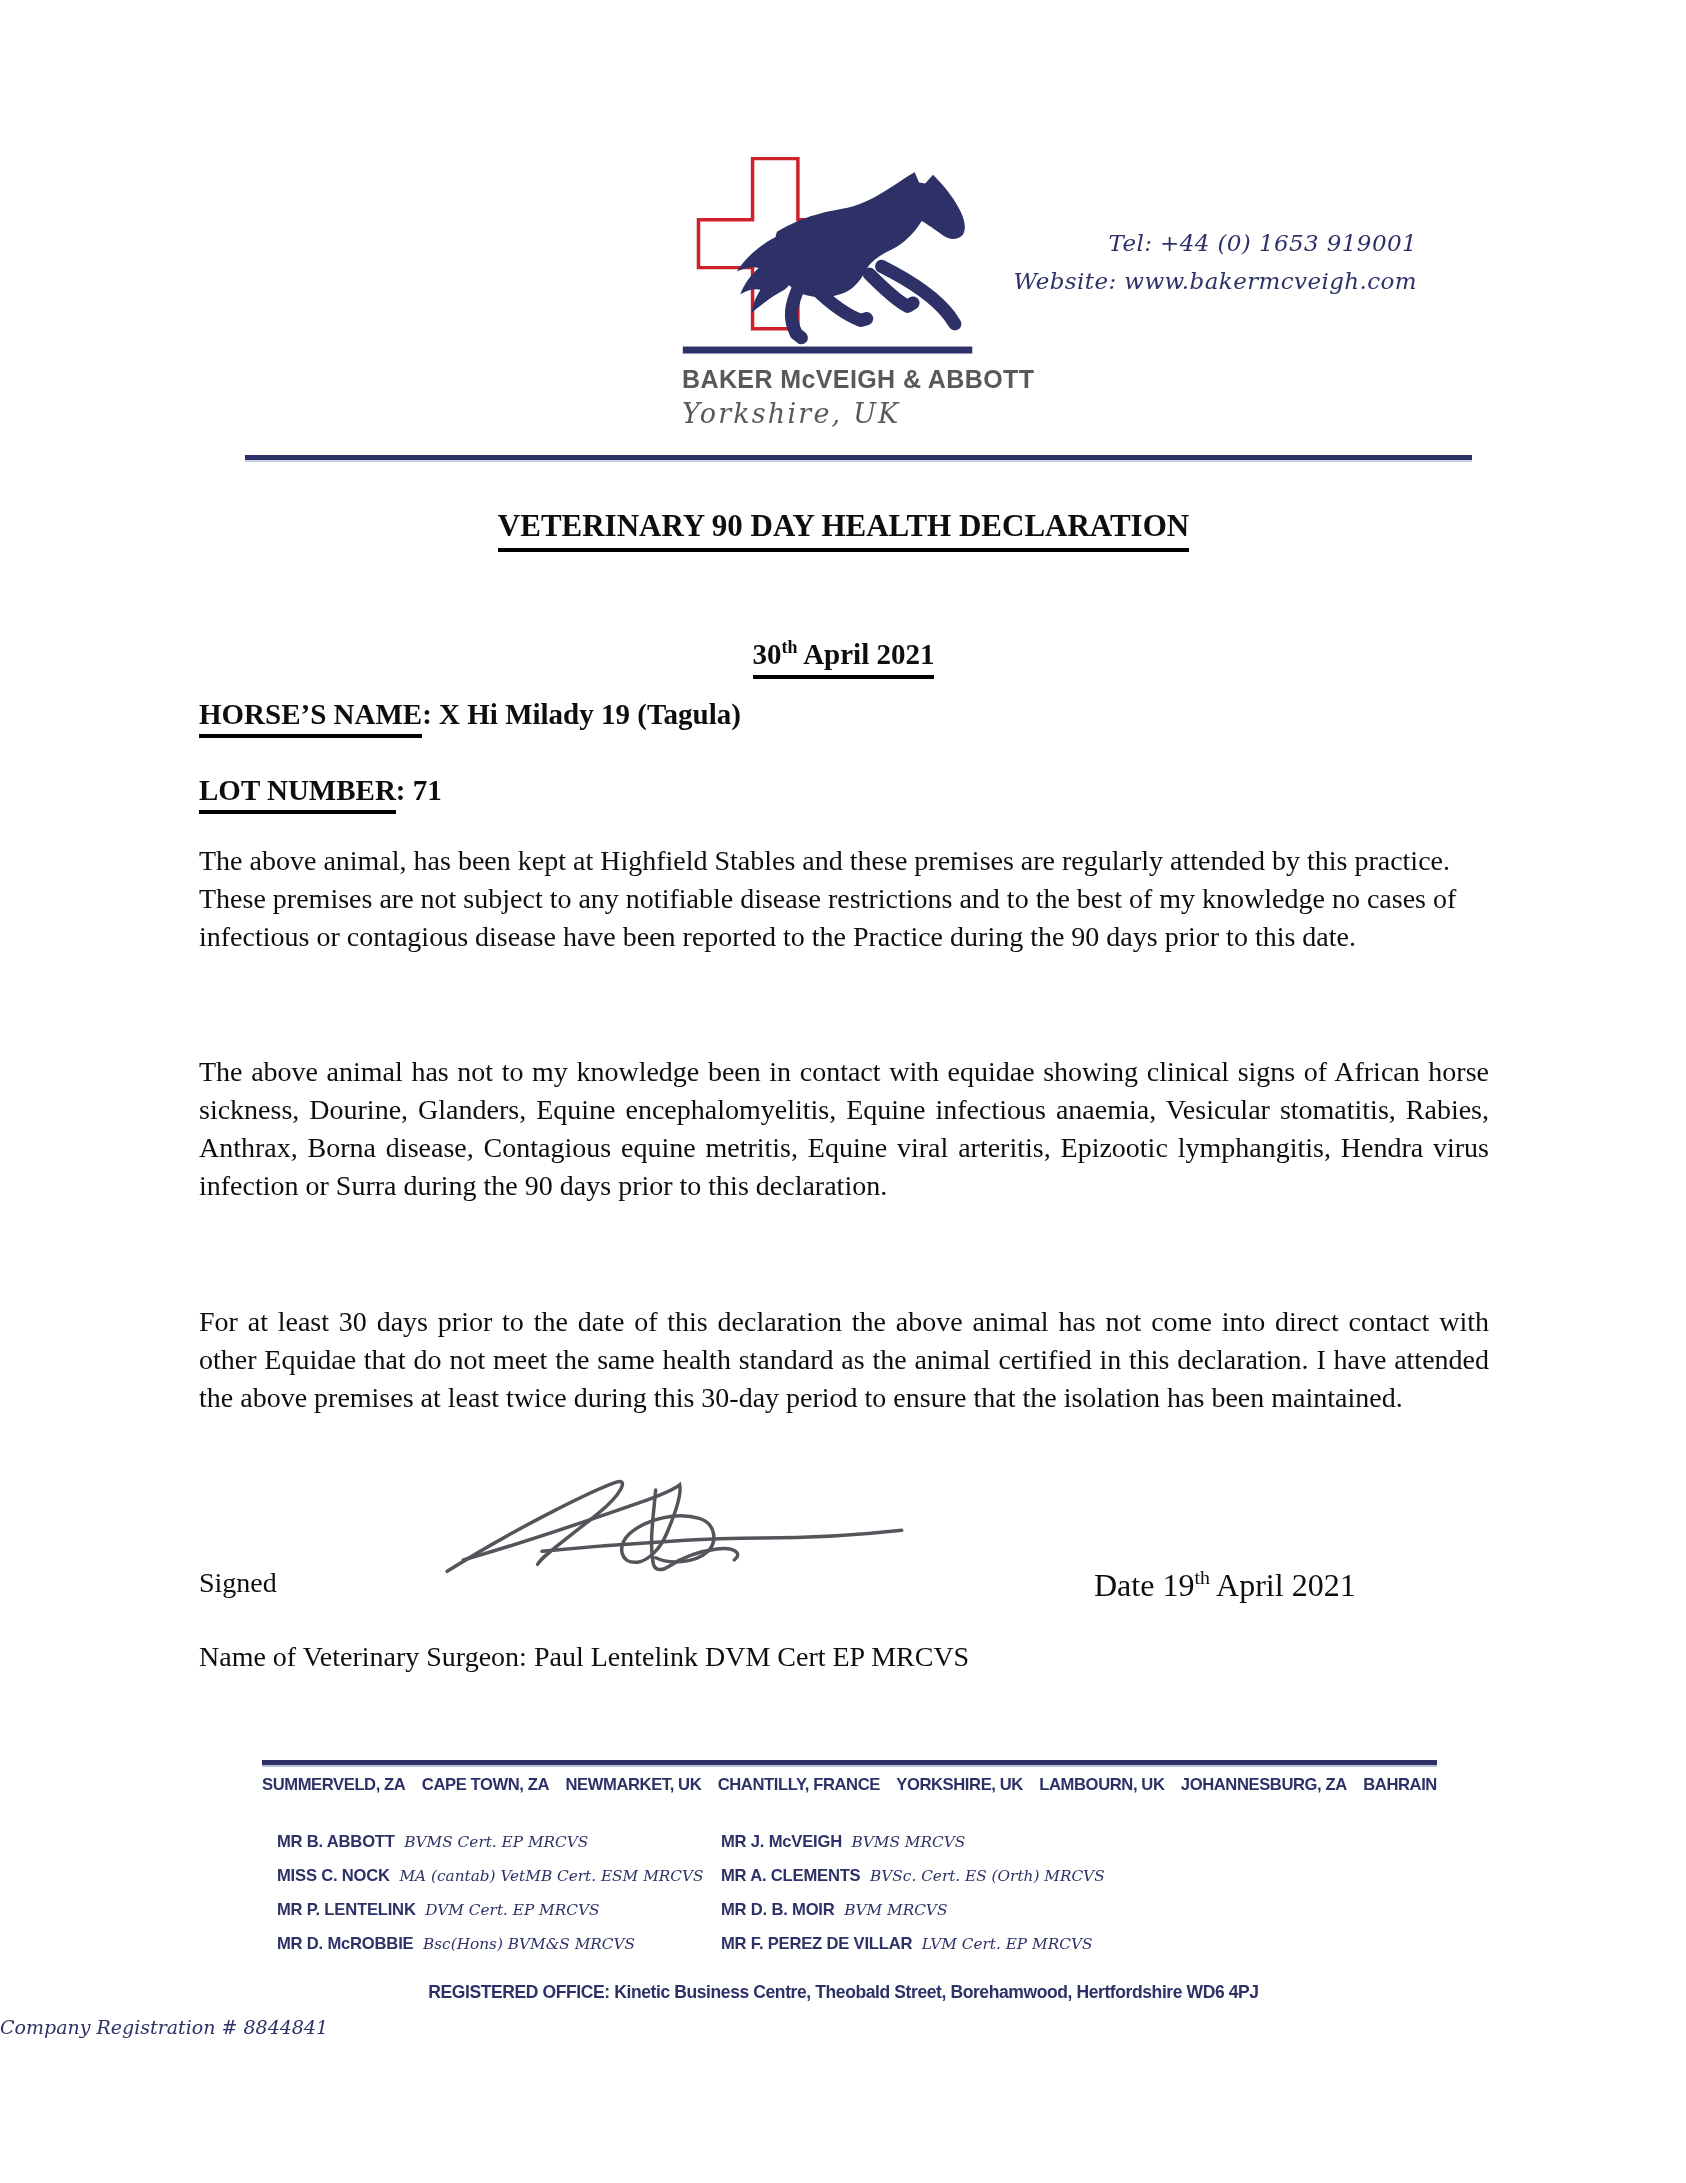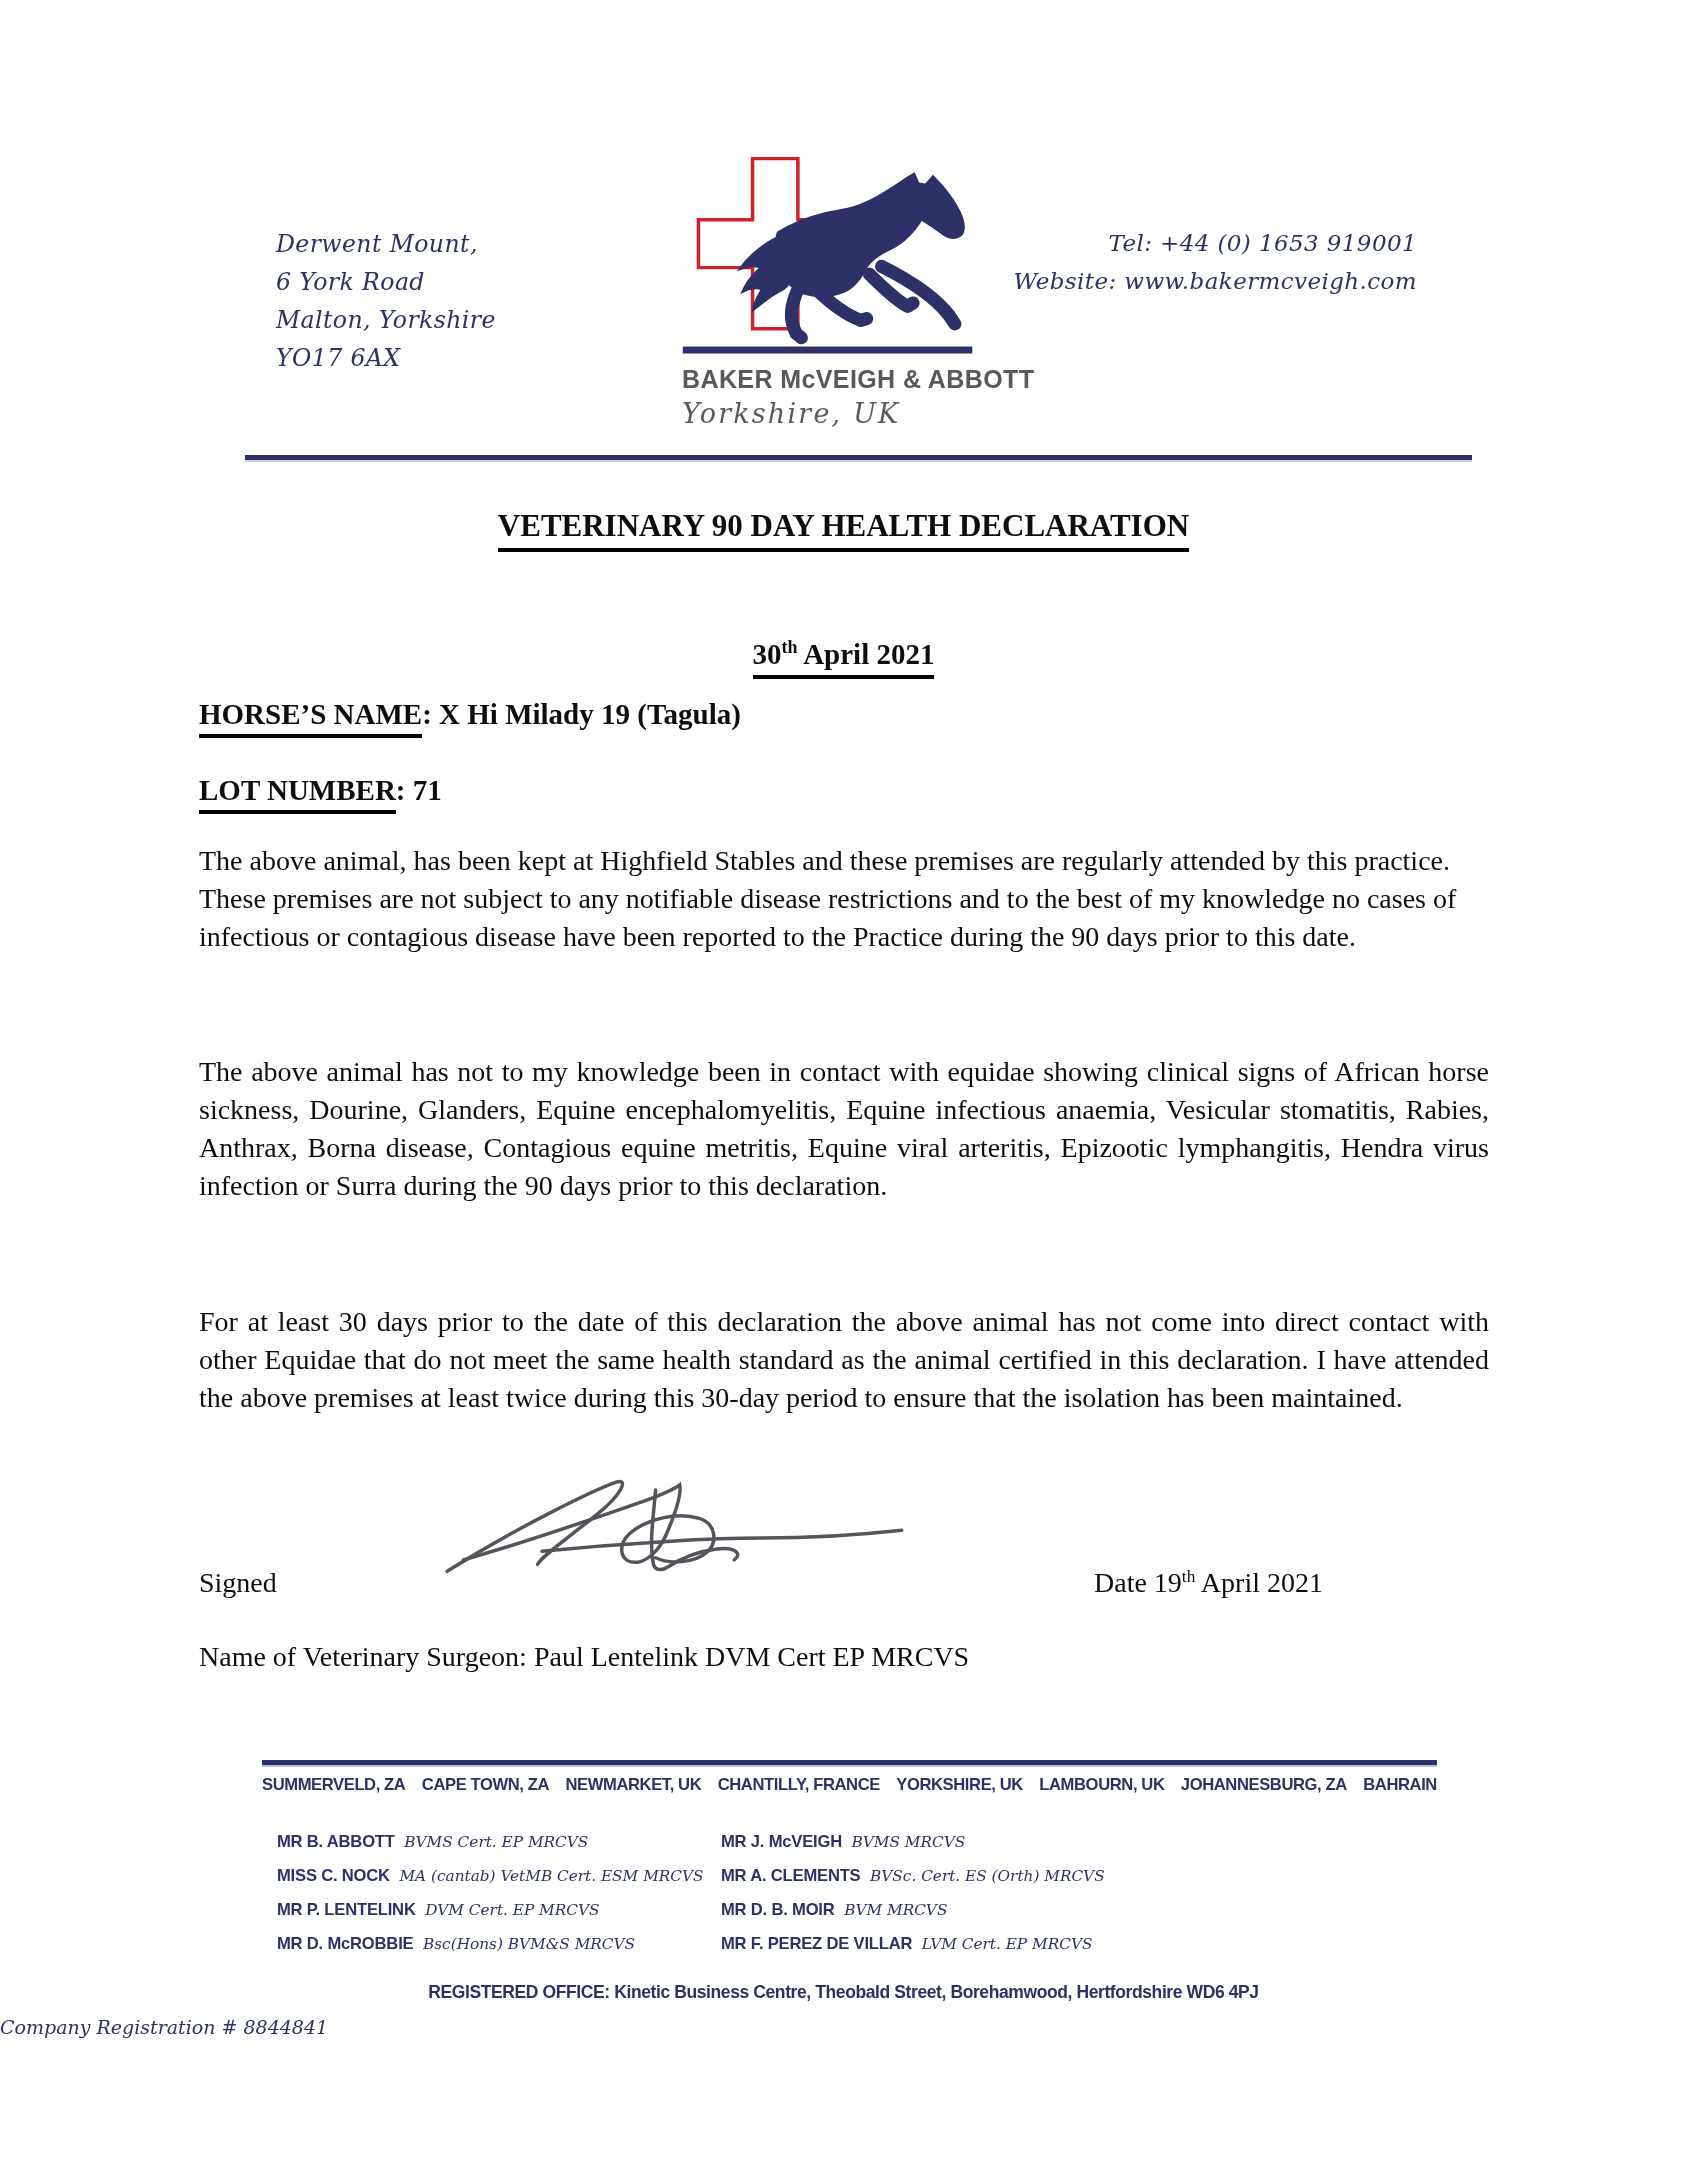--- a/index.html
+++ b/index.html
@@ -37,21 +37,21 @@
 
   
   .para{position:absolute;left:199px;width:1290px;font-size:28px;line-height:38px;}
   .p1{top:842px;text-align:left;}
   .p2{top:1045px;text-align:justify;text-align-last:left;margin-top:8px;}
   .p3{top:1303px;text-align:justify;text-align-last:left;}
 
   
   .sig-svg{position:absolute;left:410px;top:1476px;}
   .signed{position:absolute;left:199px;top:1567px;font-size:28px;}
-  .dateline{position:absolute;left:1094px;top:1567px;font-size:28px;white-space:nowrap;}
+  .dateline{position:absolute;left:1094px;top:1567px;font-size:32px;white-space:nowrap;}
   .vet{position:absolute;left:199px;top:1641px;font-size:28px;white-space:nowrap;}
 
   
   .foot-rule{position:absolute;left:262px;top:1760px;width:1175px;height:5.2px;
              background:var(--c-navy);border-bottom:2.2px solid #b9c0d6;}
   .locations{position:absolute;left:262px;top:1775px;width:1175px;
              display:flex;justify-content:space-between;
              font-family:"Liberation Sans",sans-serif;font-weight:bold;
              font-size:16.6px;letter-spacing:-0.4px;color:var(--c-navy);white-space:nowrap;}
   .staff-col{position:absolute;top:1832px;color:var(--c-navy);}
@@ -66,27 +66,20 @@
               font-size:17.5px;letter-spacing:-0.4px;color:var(--c-navy);}
   .company-reg{position:absolute;left:0;top:2016px;width:100%;text-align:left;
                font-family:"DejaVu Serif",serif;font-style:italic;
                font-size:19px;color:var(--c-navy);}
 </style>
 </head>
 <body>
 
 <div id="page">
 
-  <div class="address">
-
-  <div>Derwent Mount,</div>
-      <div>6 York Road</div>
-      <div>Malton, Yorkshire</div>
-      <div>YO17 6AX</div>
-    </div>
 
   <div class="contact">
 
   <div>Tel: +44 (0) 1653 919001</div>
       <div>Website: www.bakermcveigh.com</div>
     </div>
 
   <svg class="logo" width="332" height="218" viewBox="0 0 760 500" aria-hidden="true">
     <path d="M184 45 H288 V185 H408 V295 H288 V435 H184 V295 H60 V185 H184 Z" fill="#ffffff" stroke="#d0202a" stroke-width="8"></path>
     <g fill="#2d3167" stroke="none">

